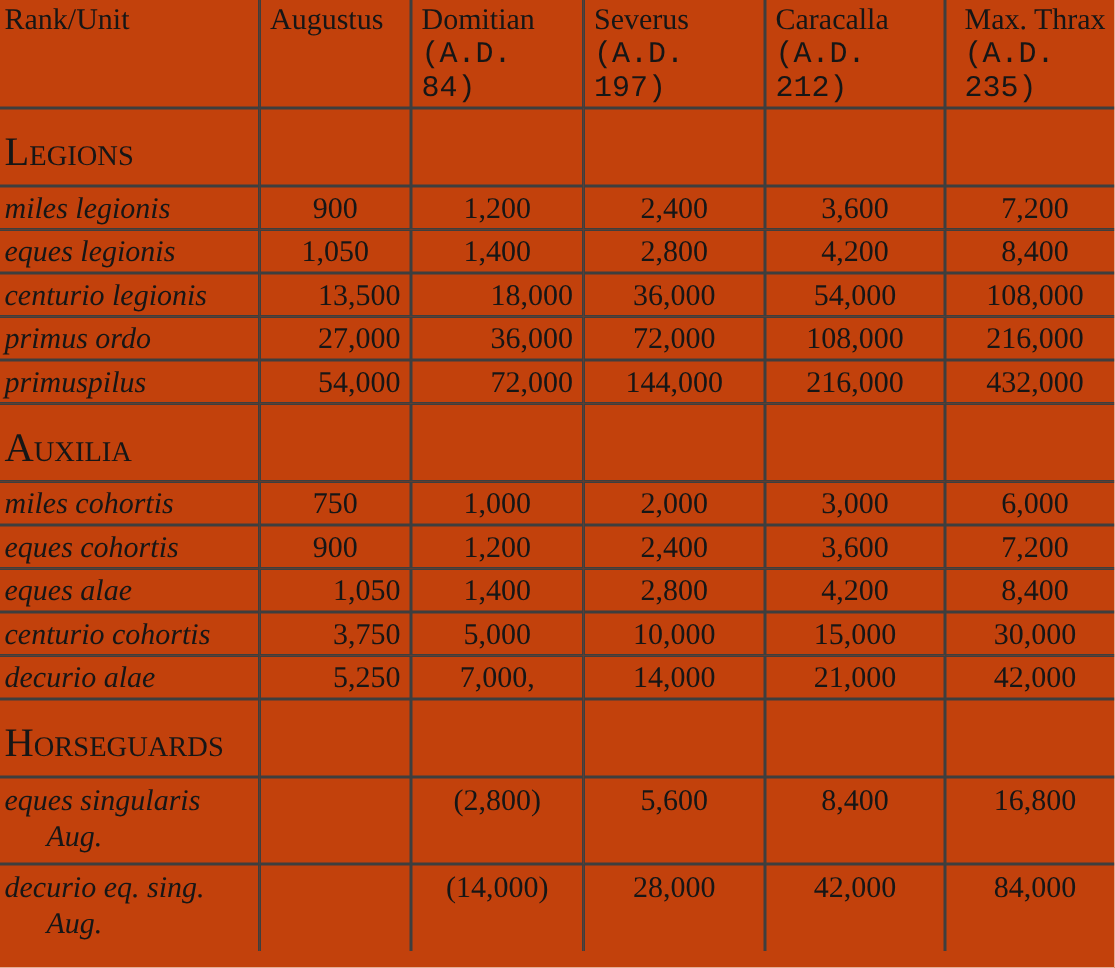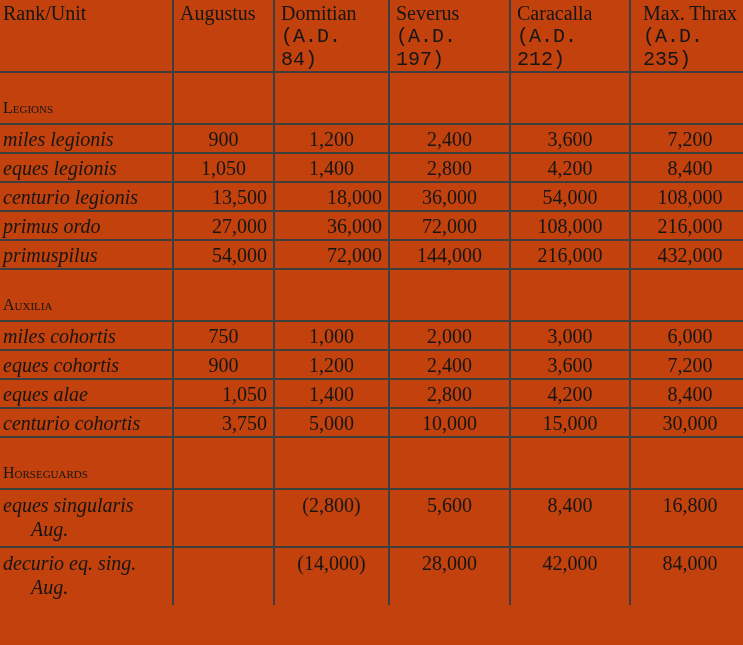--- a/index.html
+++ b/index.html
@@ -40,21 +40,21 @@
   td.rank{
     font-style:italic;font-size:20px;line-height:24px;
     vertical-align:middle;padding:0 2px 0 3px;
   }
   tr.r-tall td.rank{vertical-align:top;padding-top:3px;}
   td.rank .label2{padding-left:28px;}
 
   
   td.section{
     font-style:normal;font-variant:small-caps;
-    font-size:16px;vertical-align:bottom;
+    font-size:27px;vertical-align:bottom;
     padding:0 0 6px 3px;
     margin-left:36px;
   }
 
   
   td.val{
     font-size:20px;text-align:center;vertical-align:middle;
     padding:1px 6px 0 6px;
   }
   td.val.left{text-align:right;}
@@ -204,20 +204,30 @@
         <tr class="r-data">
           <td class="rank">
             <div>centurio cohortis</div>
           </td>
           <td class="val left">3,750</td>
           <td class="val">5,000</td>
           <td class="val">10,000</td>
           <td class="val">15,000</td>
           <td class="val">30,000</td>
         </tr>
+        <tr class="r-data">
+          <td class="rank">
+            <div>decurio alae</div>
+          </td>
+          <td class="val left">5,250</td>
+          <td class="val">7,000,</td>
+          <td class="val">14,000</td>
+          <td class="val">21,000</td>
+          <td class="val">42,000</td>
+        </tr>
         <tr class="r-sec">
           <td class="section">
             <div>Horseguards</div>
           </td>
           <td class="val"></td>
           <td class="val"></td>
           <td class="val"></td>
           <td class="val"></td>
           <td class="val"></td>
         </tr>

